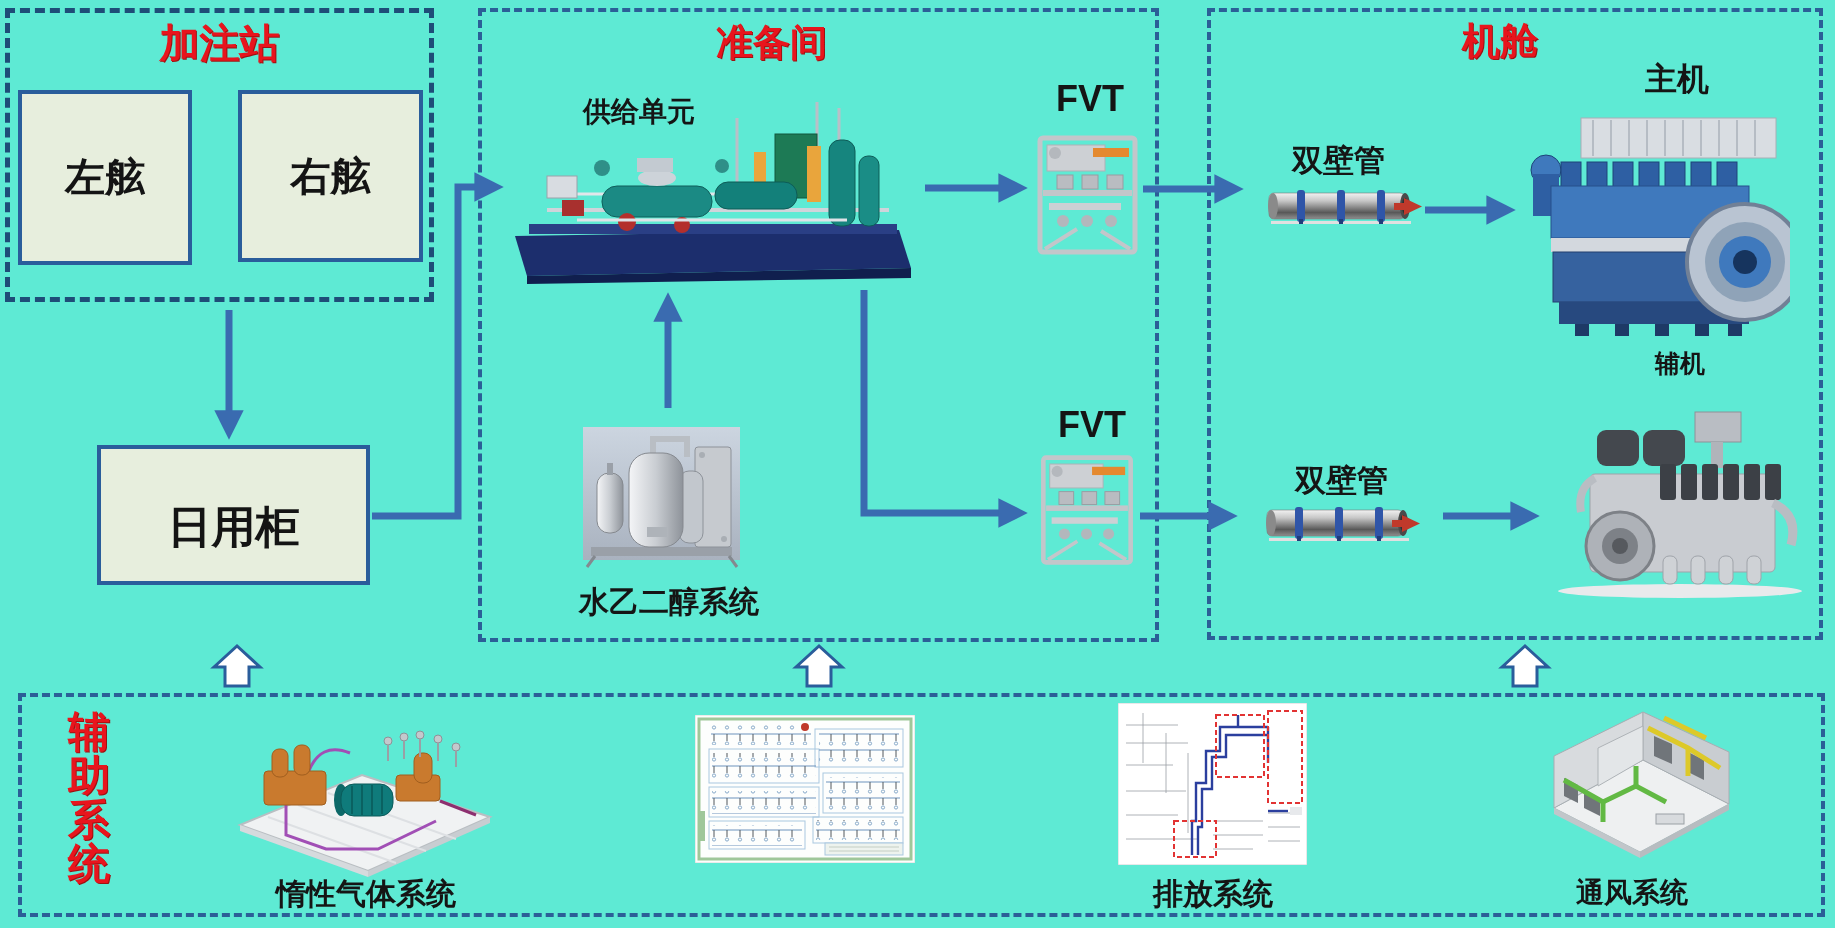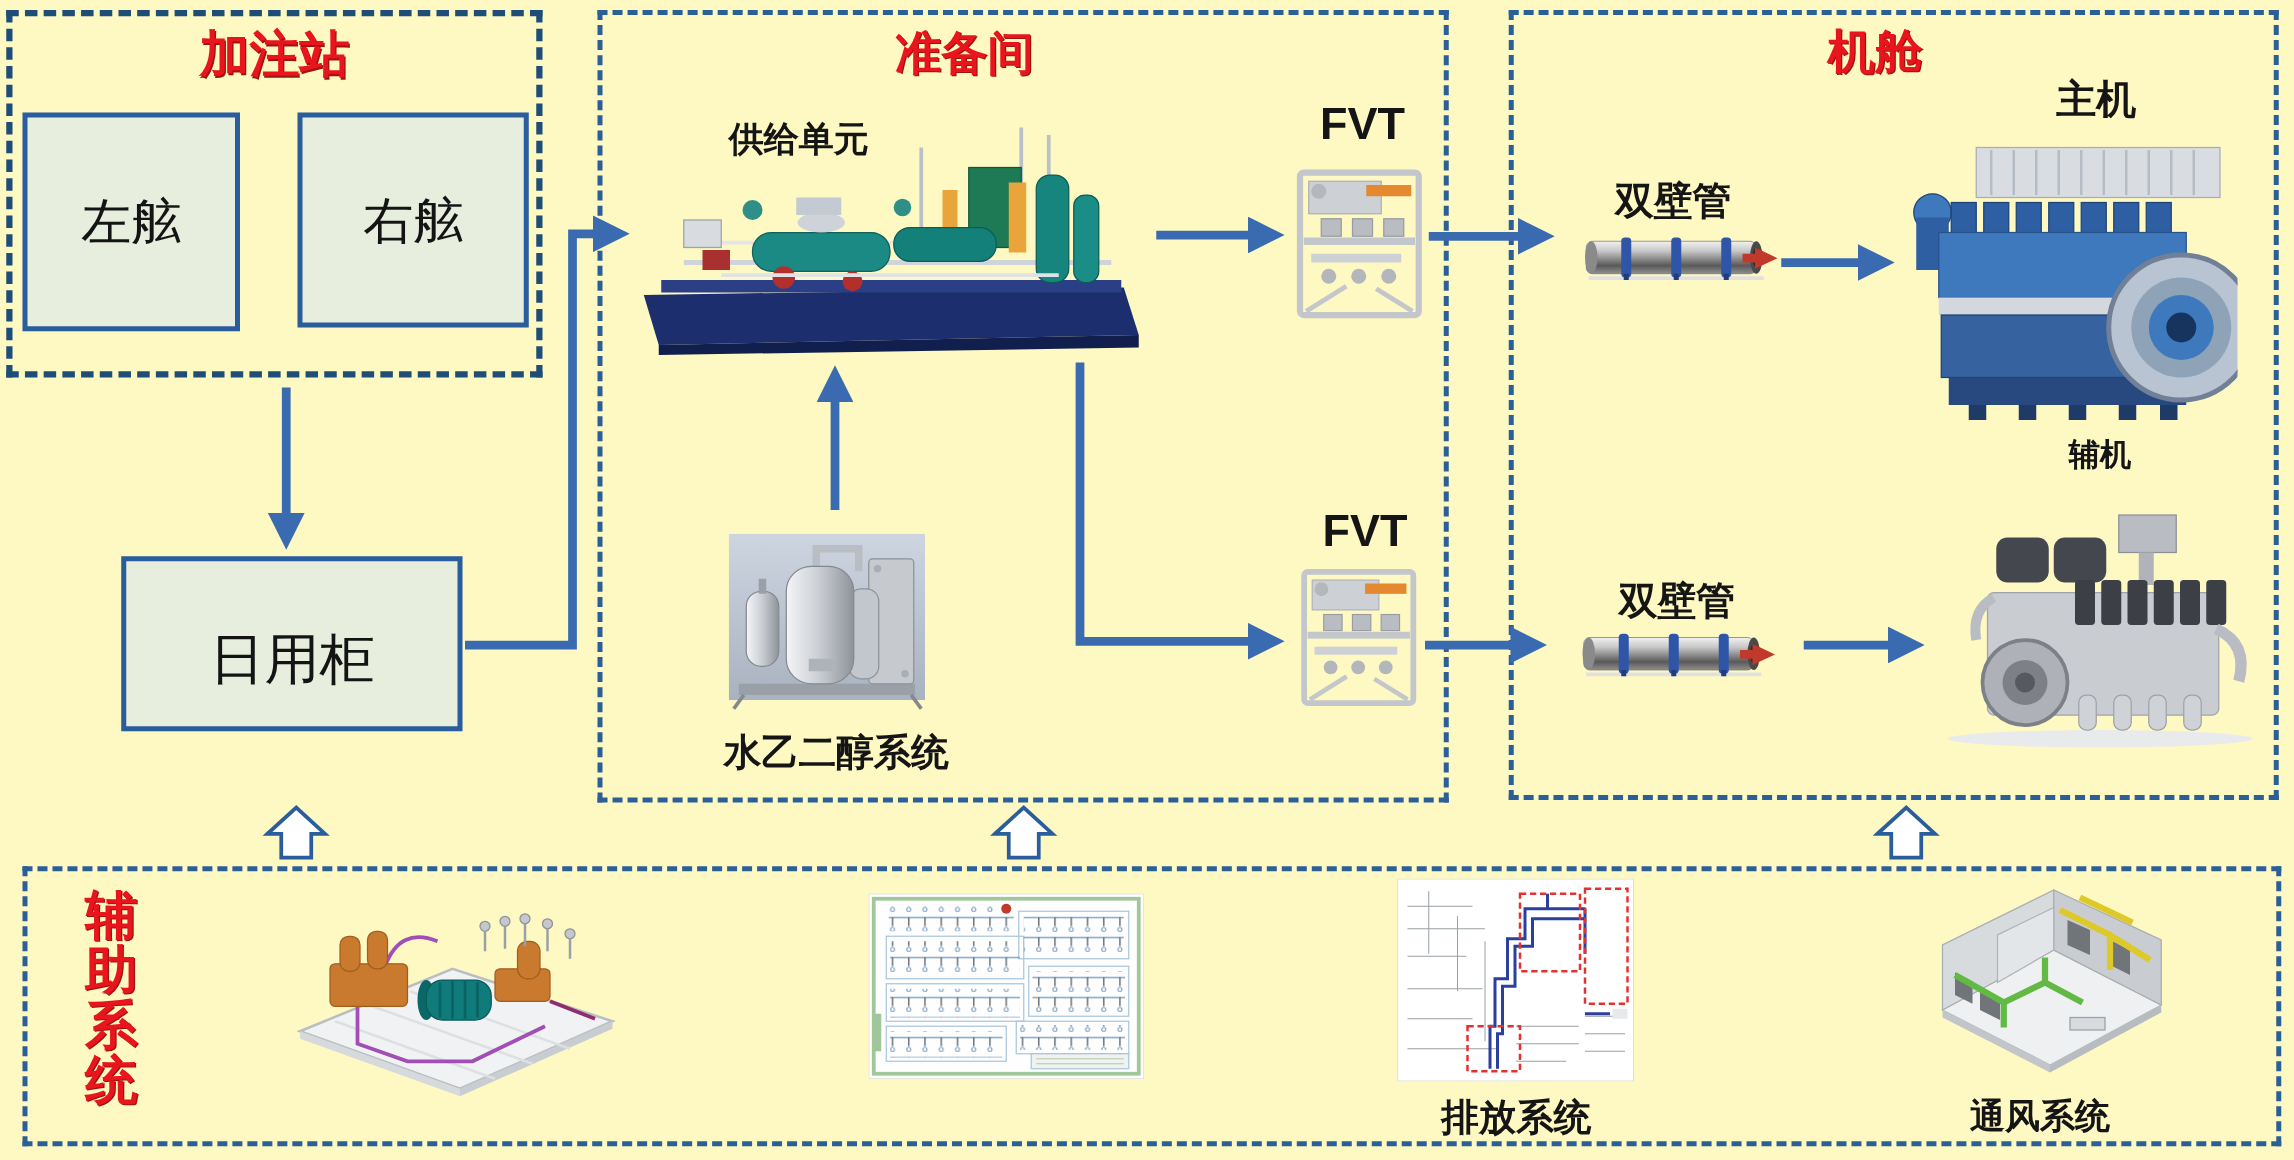--- a/index.html
+++ b/index.html
@@ -1,25 +1,25 @@
 <!DOCTYPE html>
 <html><head>
 <meta charset="utf-8">
 <style>
   html,body{margin:0;padding:0;background:#fff;}
-  #stage{position:relative;width:1835px;height:928px;background:#fef9c3;overflow:hidden;
+  #stage{position:relative;width:1835px;height:928px;background:#5eead4;overflow:hidden;
          font-family:"Liberation Sans","DejaVu Sans",sans-serif;}
   .region{position:absolute;box-sizing:border-box;background:transparent;}
   .region.station{border:5px dashed #1e4d78;}
   .region.dense{border:4px dashed #2b5f97;}
   .region-title{position:absolute;color:#e8151d;font-weight:bold;z-index:4;white-space:nowrap;
                 text-shadow:1px 1px 0 #9e1212;}
   .gbox{position:absolute;box-sizing:border-box;background:#e7eedd;border:4px solid #2a5d9b;
         display:flex;align-items:center;justify-content:center;}
-  .gbox span{font-weight:normal;color:#141414;text-align:center;}
+  .gbox span{font-weight:bold;color:#141414;text-align:center;}
   .lbl{position:absolute;font-weight:bold;color:#151515;z-index:4;white-space:nowrap;}
   .aux-title{position:absolute;display:flex;flex-direction:column;align-items:center;
              color:#e8151d;font-weight:bold;font-size:42px;line-height:1.05;z-index:4;
              text-shadow:1px 1px 0 #9e1212;}
   svg.fig{position:absolute;z-index:2;}
   #overlay{position:absolute;left:0;top:0;z-index:5;pointer-events:none;}
 </style>
 </head>
 <body>
 
@@ -51,20 +51,21 @@
   </div>
 
   <div class="lbl" style="left:583px;top:93px;font-size:28px;">供给单元</div>
   <div class="lbl" style="left:1056px;top:78px;font-size:36px;">FVT</div>
   <div class="lbl" style="left:1058px;top:404px;font-size:36px;">FVT</div>
   <div class="lbl" style="left:579px;top:582px;font-size:30px;">水乙二醇系统</div>
   <div class="lbl" style="left:1292px;top:140px;font-size:31px;">双壁管</div>
   <div class="lbl" style="left:1295px;top:460px;font-size:31px;">双壁管</div>
   <div class="lbl" style="left:1645px;top:58px;font-size:32px;">主机</div>
   <div class="lbl" style="left:1655px;top:347px;font-size:25px;">辅机</div>
+  <div class="lbl" style="left:276px;top:874px;font-size:30px;">惰性气体系统</div>
   <div class="lbl" style="left:1153px;top:874px;font-size:30px;">排放系统</div>
   <div class="lbl" style="left:1576px;top:874px;font-size:28px;">通风系统</div>
 
   <svg class="fig" style="left:507px;top:88px;" width="411" height="198" viewBox="0 0 411 198">
     <polygon points="8,148 392,142 404,180 20,188" fill="#1c2e6d"></polygon>
     <polygon points="20,188 404,180 404,190 20,196" fill="#101f4e"></polygon>
     <rect x="22" y="136" width="368" height="10" fill="#2a3f85"></rect>
     <path d="M40,122 H382" stroke="#cfd4da" stroke-width="4"></path>
     <path d="M58,106 H260" stroke="#e2e6ea" stroke-width="3"></path>
     <path d="M230,30 V95 M310,14 V60 M332,20 V55" stroke="#b9c0c7" stroke-width="3"></path>

